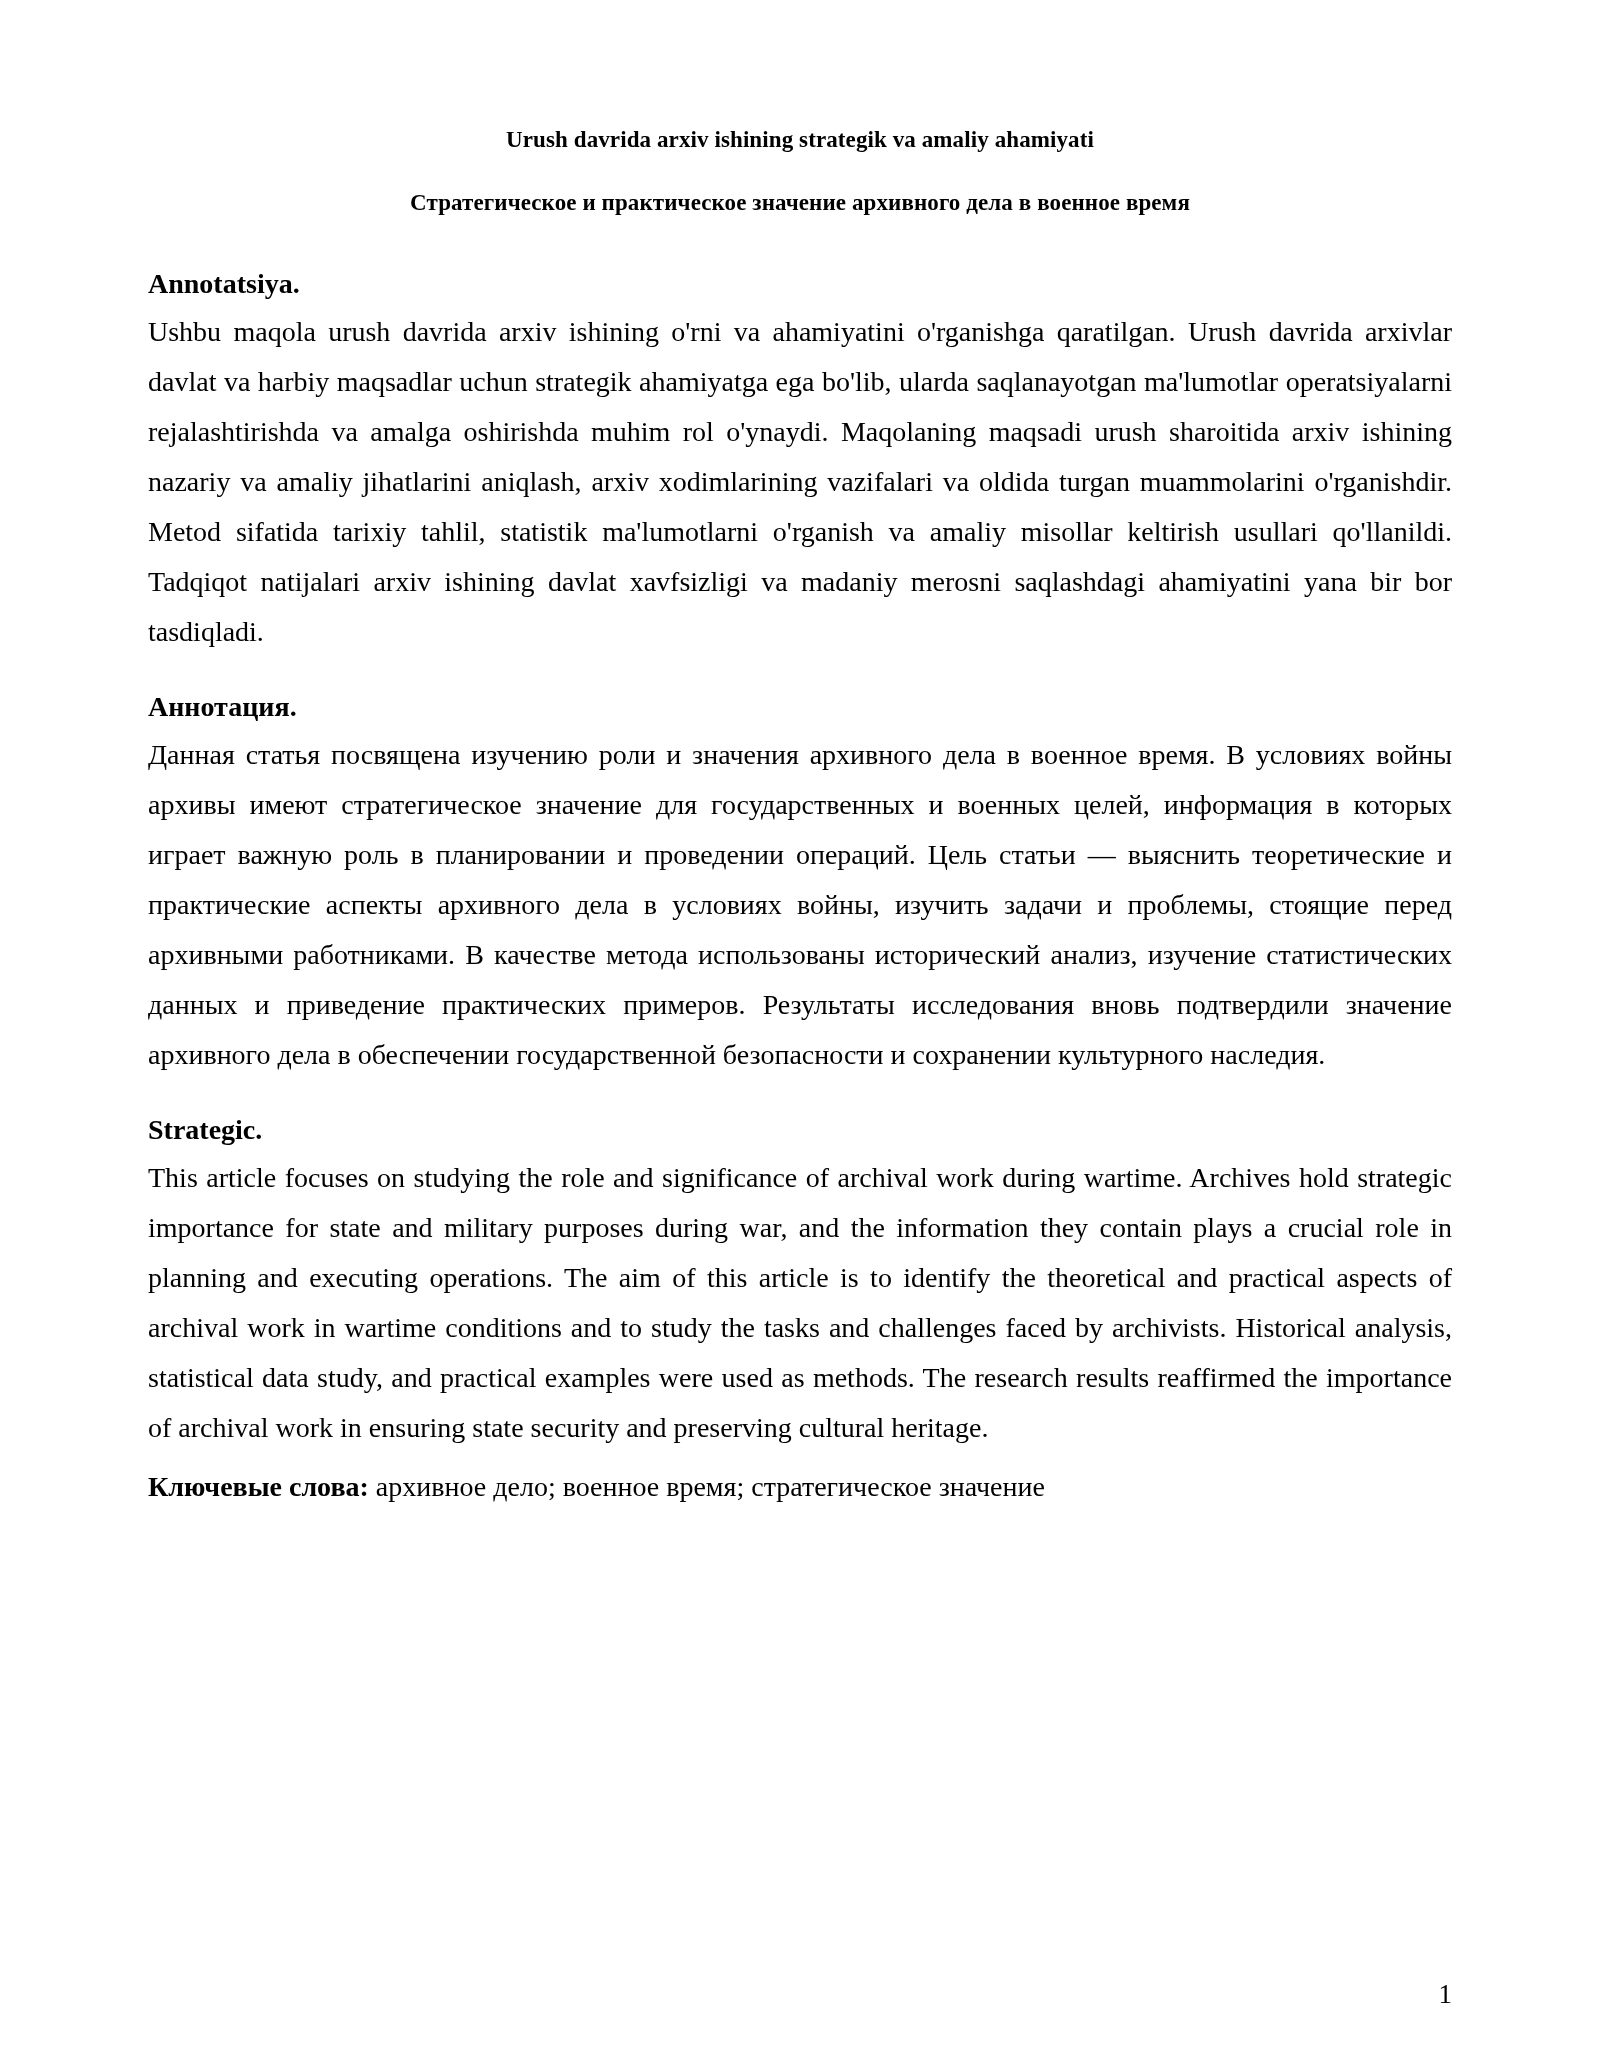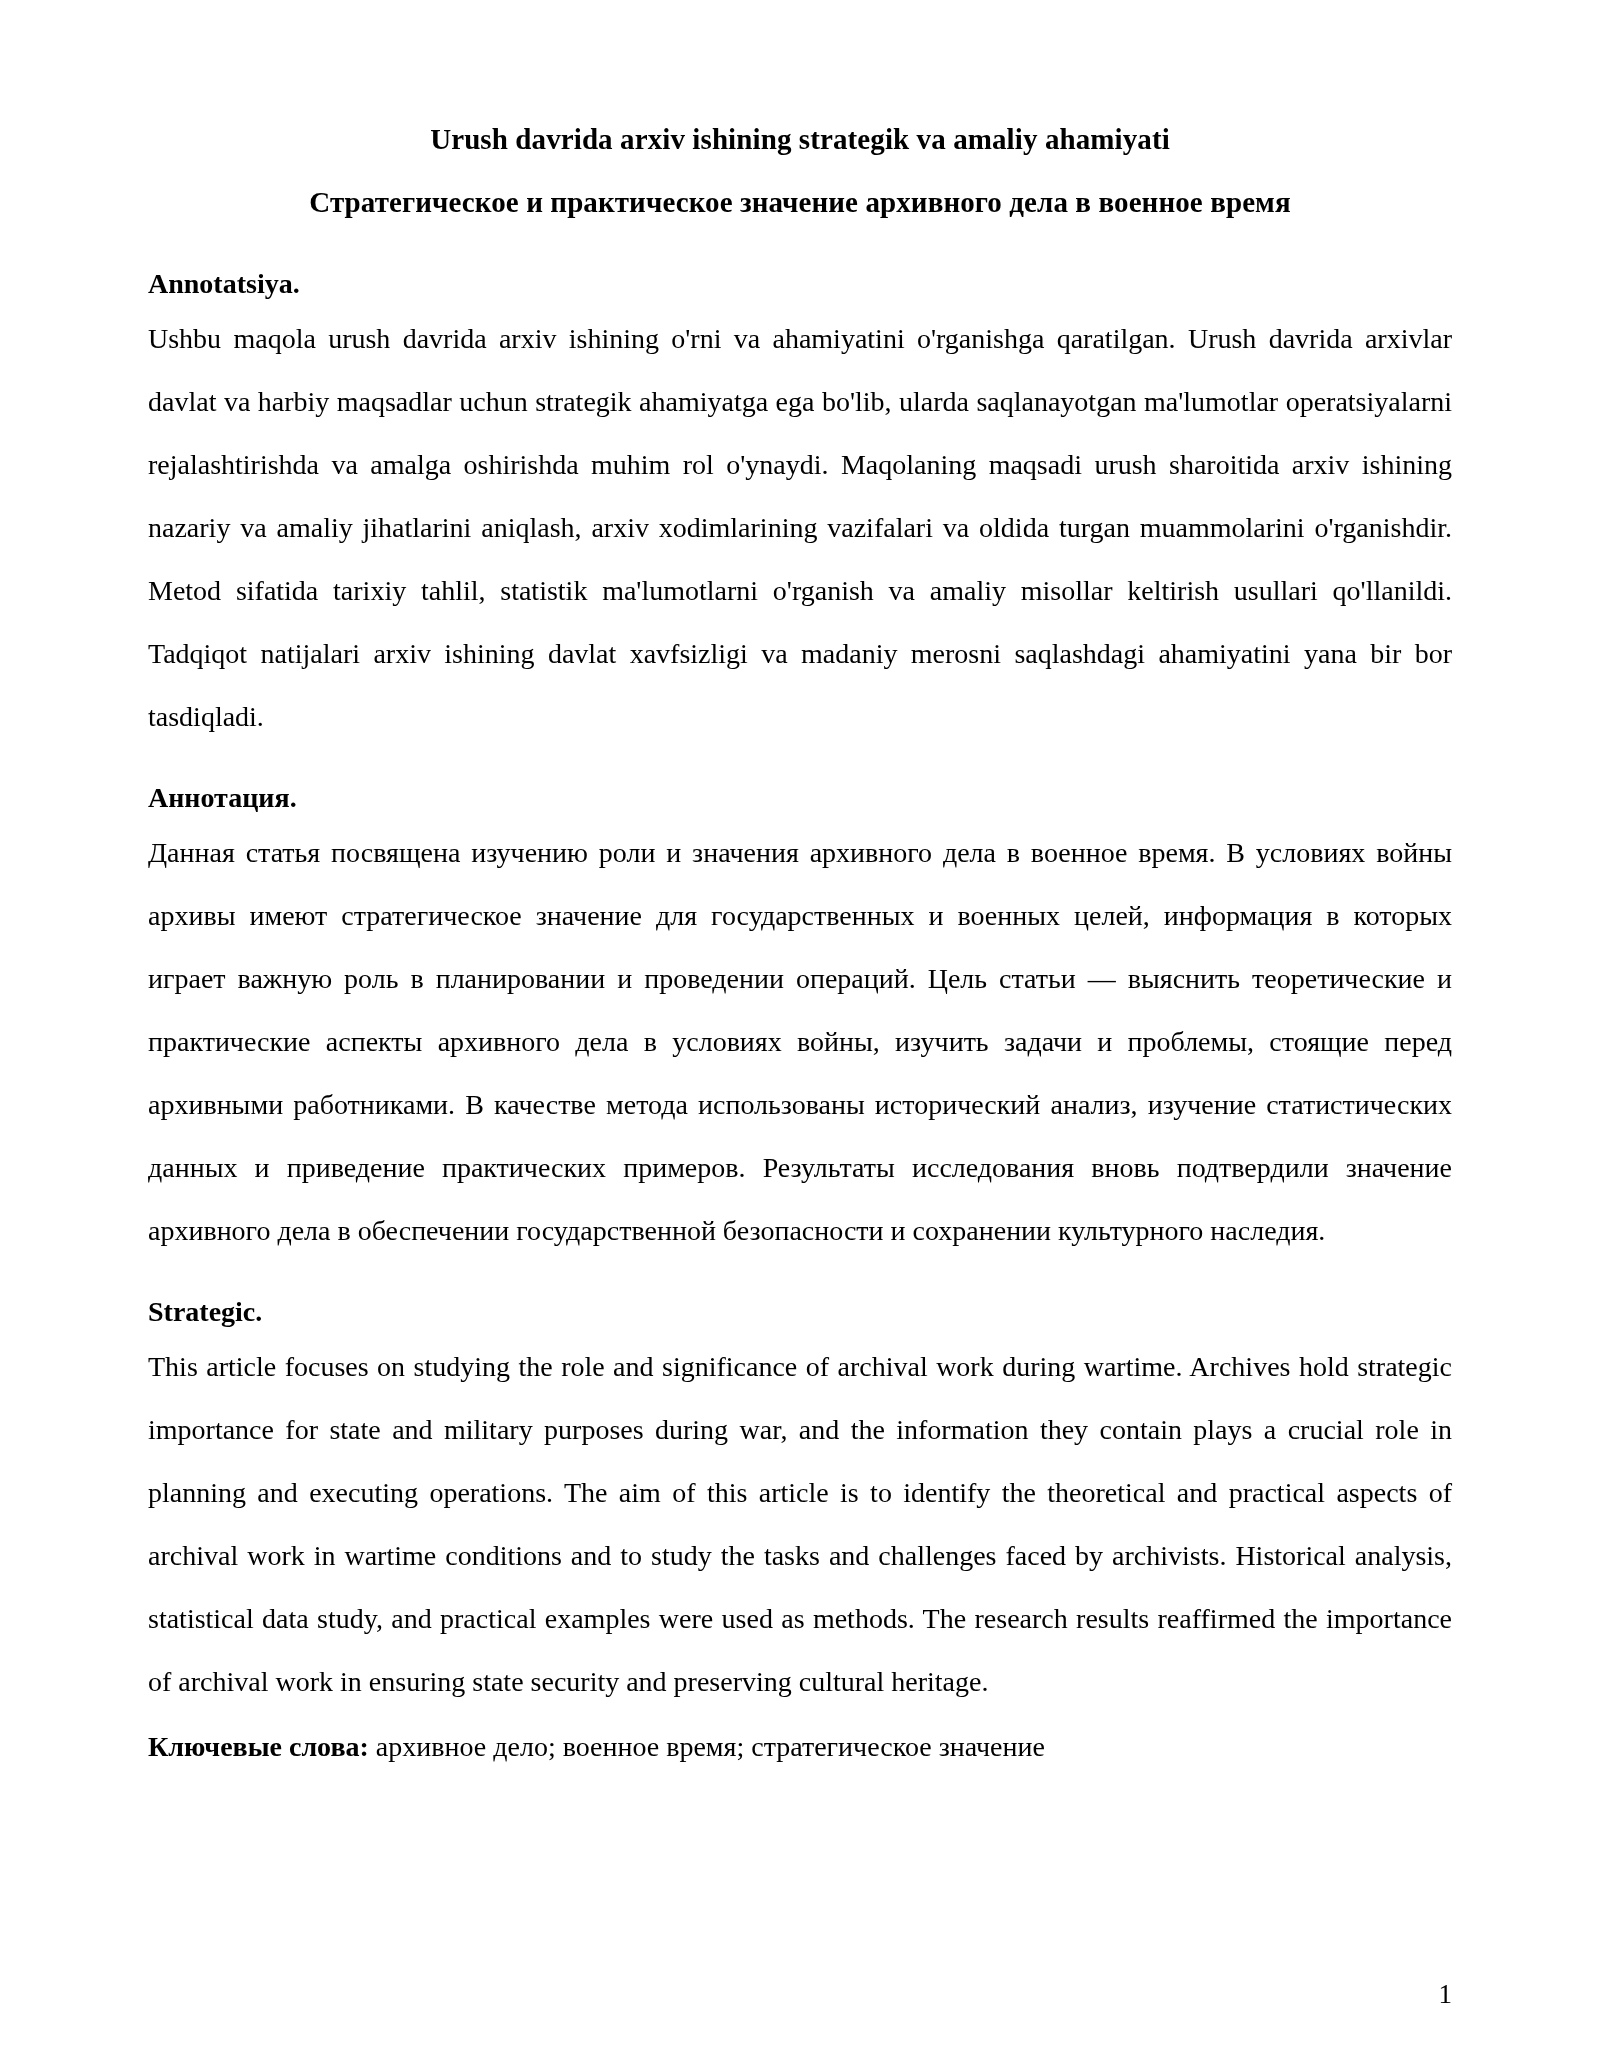--- a/index.html
+++ b/index.html
@@ -22,37 +22,37 @@
     box-sizing: border-box;
     padding: 96px 148px 60px 148px;
     background: #ffffff;
   }
   .title-block {
     margin-top: 12px;
   }
   .doc-title {
     text-align: center;
     font-weight: bold;
-    font-size: 29px;
+    font-size: 23px;
     line-height: 63px;
     letter-spacing: 0.1px;
     margin: 0;
   }
   .section-heading {
     font-weight: bold;
     font-size: 28px;
     line-height: 1.25;
     margin: 32px 0 0 0;
     text-align: left;
   }
   .body-par {
     text-align: justify;
     text-justify: inter-word;
     font-size: 28px;
-    line-height: 63px;
+    line-height: 50px;
     margin: 6px 0 0 0;
     -webkit-hyphens: none;
     hyphens: none;
   }
   .kw-line {
     font-size: 28px;
     line-height: 59px;
     margin: 4px 0 0 0;
     text-align: left;
   }

